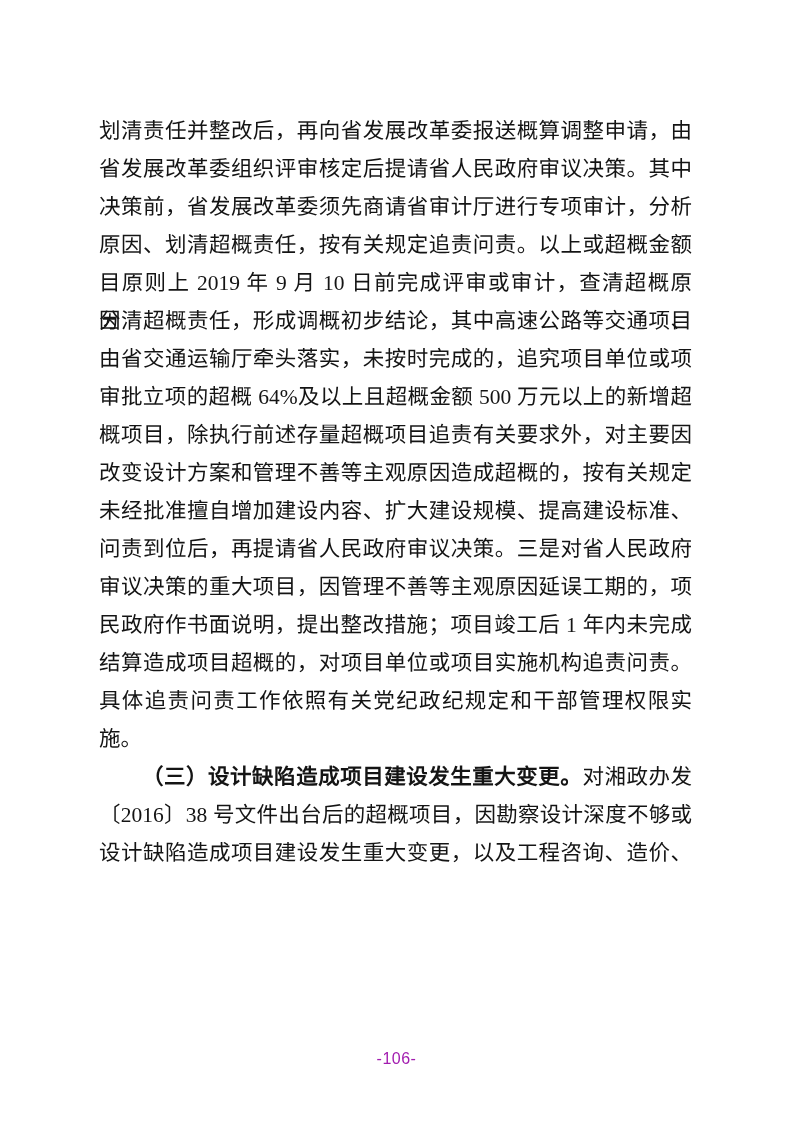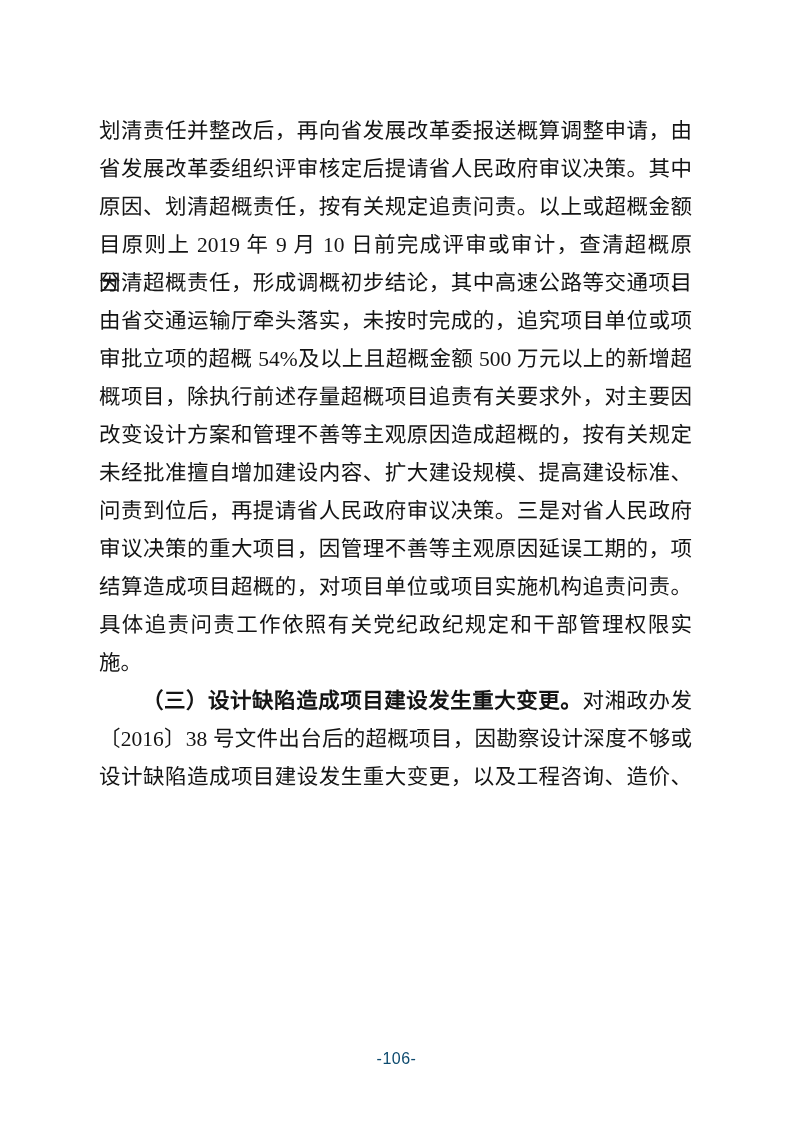--- a/index.html
+++ b/index.html
@@ -41,40 +41,42 @@
   }
   .page-number {
     position: absolute;
     top: 1050px;
     left: 0;
     width: 100%;
     text-align: center;
     font-size: 16px;
     letter-spacing: 0.5px;
     font-family: "Liberation Sans", "DejaVu Sans", sans-serif;
-    color: #0c4a6e;
+    color: #a21caf;
   }
 </style>
 </head>
 <body>
 
 <div class="page">
   <div class="text-block">
       <div class="line"><span>划清责任并整改后，再向省发展改革委报送概算调整申请，由</span></div>
       <div class="line"><span>省发展改革委组织评审核定后提请省人民政府审议决策。其中</span></div>
+      <div class="line"><span>决策前，省发展改革委须先商请省审计厅进行专项审计，分析</span></div>
       <div class="line"><span>原因、划清超概责任，按有关规定追责问责。以上或超概金额</span></div>
       <div class="line"><span>目原则上 2019 年 9 月 10 日前完成评审或审计，查清超概原因、</span></div>
       <div class="line"><span>分清超概责任，形成调概初步结论，其中高速公路等交通项目</span></div>
       <div class="line"><span>由省交通运输厅牵头落实，未按时完成的，追究项目单位或项</span></div>
-      <div class="line"><span>审批立项的超概 54%及以上且超概金额 500 万元以上的新增超</span></div>
+      <div class="line"><span>审批立项的超概 64%及以上且超概金额 500 万元以上的新增超</span></div>
       <div class="line"><span>概项目，除执行前述存量超概项目追责有关要求外，对主要因</span></div>
       <div class="line"><span>改变设计方案和管理不善等主观原因造成超概的，按有关规定</span></div>
       <div class="line"><span>未经批准擅自增加建设内容、扩大建设规模、提高建设标准、</span></div>
       <div class="line"><span>问责到位后，再提请省人民政府审议决策。三是对省人民政府</span></div>
       <div class="line"><span>审议决策的重大项目，因管理不善等主观原因延误工期的，项</span></div>
+      <div class="line"><span>民政府作书面说明，提出整改措施；项目竣工后 1 年内未完成</span></div>
       <div class="line"><span>结算造成项目超概的，对项目单位或项目实施机构追责问责。</span></div>
       <div class="line"><span>具体追责问责工作依照有关党纪政纪规定和干部管理权限实</span></div>
       <div class="line no-just"><span>施。</span></div>
       <div class="line indent"><span class="bold">（三）设计缺陷造成项目建设发生重大变更。</span><span>对湘政办发</span></div>
       <div class="line"><span>〔2016〕38 号文件出台后的超概项目，因勘察设计深度不够或</span></div>
       <div class="line"><span>设计缺陷造成项目建设发生重大变更，以及工程咨询、造价、</span></div>
     </div>
   <div class="page-number">-106-</div>
 </div>
 

